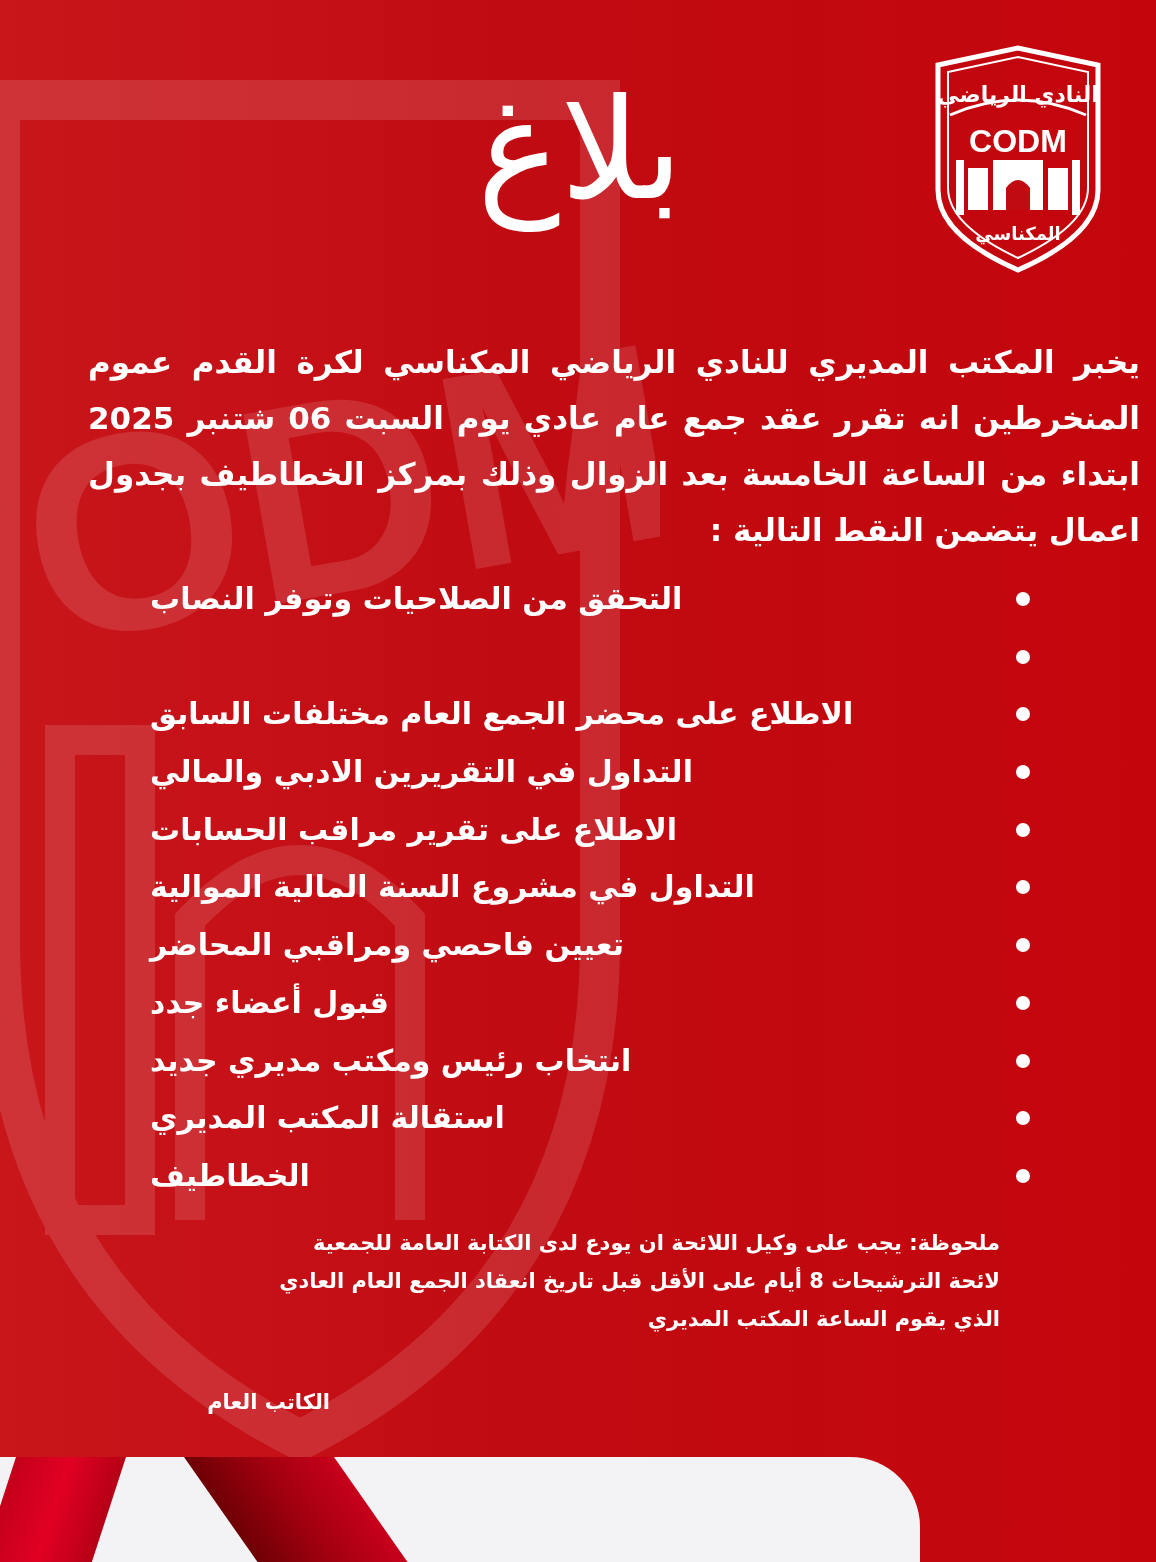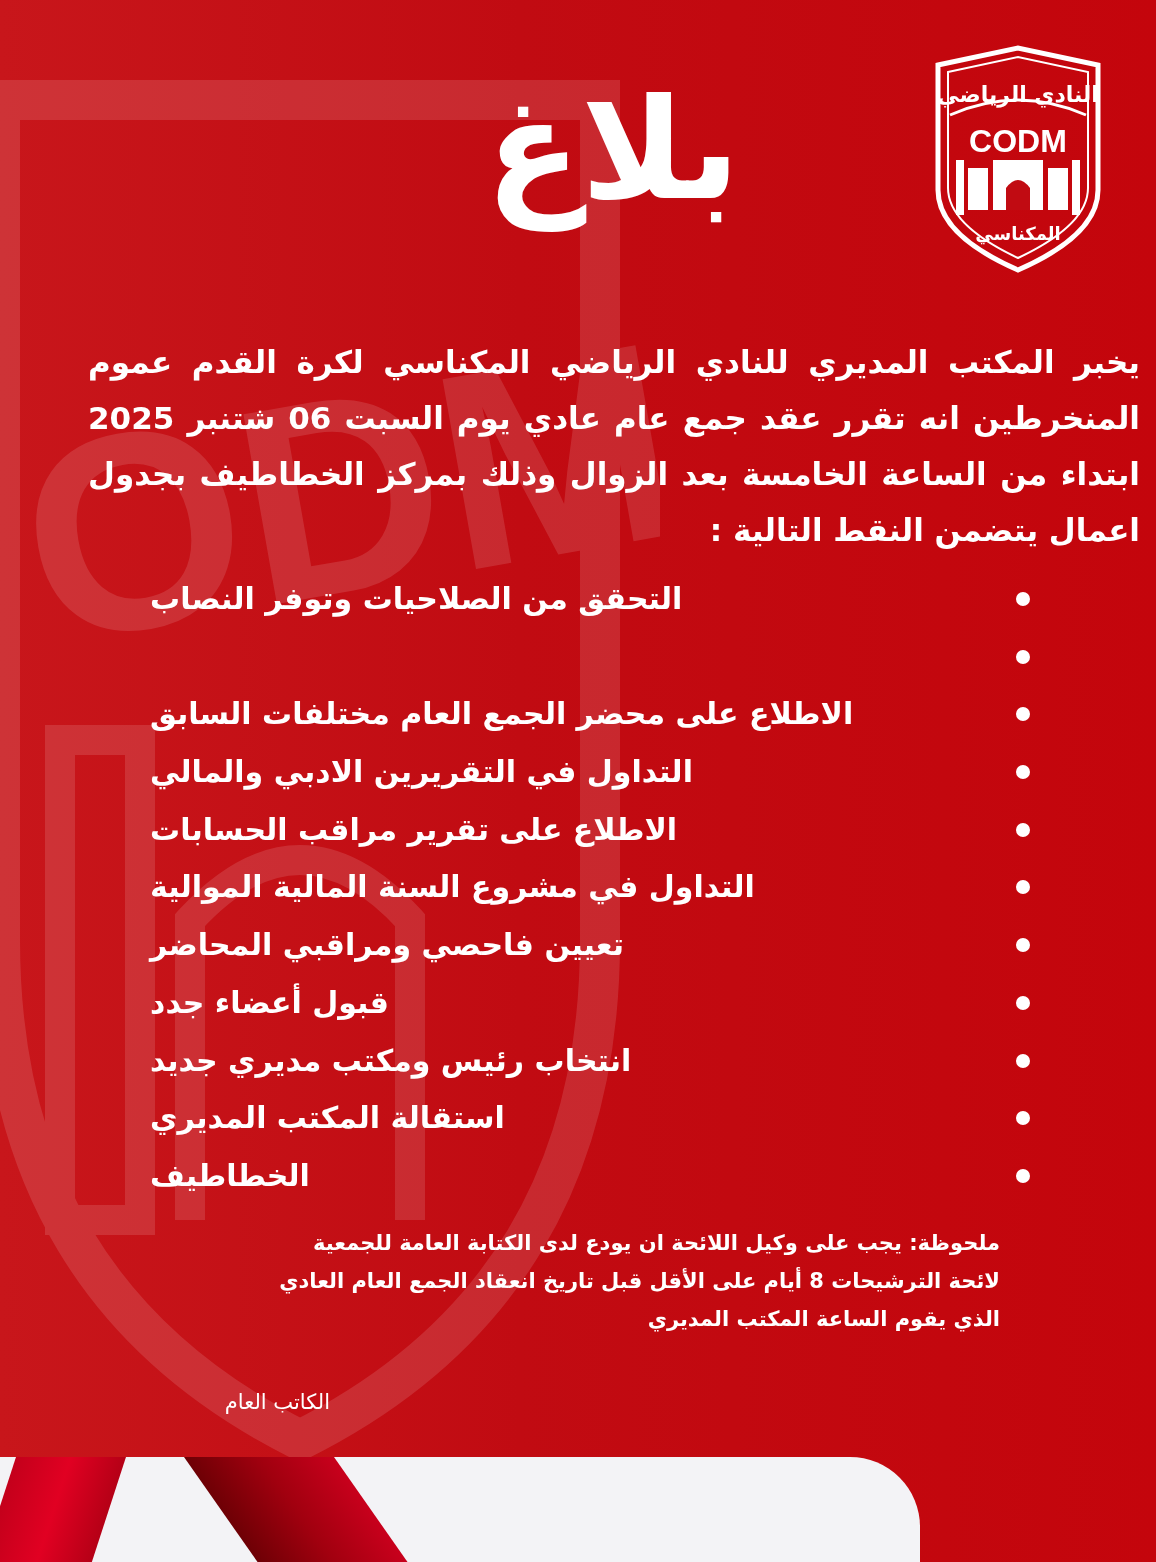--- a/index.html
+++ b/index.html
@@ -1,26 +1,26 @@
 <!DOCTYPE html>
 <html><head>
 <meta charset="utf-8">
 <style>
   html,body{margin:0;padding:0;}
   body{width:1156px;height:1562px;overflow:hidden;font-family:"DejaVu Sans","Liberation Sans",sans-serif;}
   .page{position:relative;width:1156px;height:1562px;background:linear-gradient(90deg,#c8161b 0%,#c10b12 45%,#c4050c 100%);overflow:hidden;color:#fff;}
   .watermark{position:absolute;left:-60px;top:40px;width:720px;height:1420px;pointer-events:none;opacity:.12;}
-  .title{position:absolute;left:420px;top:80px;width:320px;font-size:140px;font-weight:bold;line-height:1;direction:rtl;}
+  .title{position:absolute;left:420px;top:80px;width:320px;text-align:center;font-size:140px;font-weight:normal;line-height:1;direction:rtl;}
   .logo{position:absolute;left:928px;top:40px;width:180px;height:235px;}
   .intro{position:absolute;left:48px;top:334px;width:1052px;direction:rtl;text-align:justify;text-align-last:right;font-size:31px;font-weight:bold;line-height:56px;margin-left:40px;}
   .agenda{position:absolute;left:150px;top:570px;width:890px;direction:rtl;margin:0;padding:0;list-style:none;}
   .agenda li{position:relative;height:57.7px;line-height:57.7px;font-size:30px;font-weight:bold;padding-right:76px;text-align:left;}
   .agenda .bullet{position:absolute;right:10px;top:22px;width:14px;height:14px;border-radius:50%;background:#fff;}
   .note{position:absolute;left:150px;top:1200px;width:850px;direction:rtl;text-align:right;font-size:21px;font-weight:bold;line-height:38px;margin-top:24px;}
-  .signature{position:absolute;left:170px;top:1390px;width:160px;direction:rtl;text-align:right;font-size:21px;font-weight:normal;}
+  .signature{position:absolute;left:170px;top:1390px;width:160px;direction:rtl;text-align:right;font-size:21px;font-weight:bold;}
   .ribbon-panel{position:absolute;left:0;top:1457px;width:920px;height:110px;background:#f3f3f6;border-radius:0 70px 0 0;overflow:hidden;}
   .ribbon1{position:absolute;left:-10px;top:-20px;width:110px;height:200px;background:linear-gradient(90deg,#c4001b,#e10022,#b50016);transform:skewX(-18deg);}
   .ribbon2{position:absolute;left:240px;top:-20px;width:150px;height:200px;background:linear-gradient(90deg,#6e0005,#a1000f,#c8001c);transform:skewX(35deg);}
 </style>
 </head>
 <body>
 
 <div class="page">
 
   <svg class="watermark" viewBox="0 0 720 1420">

